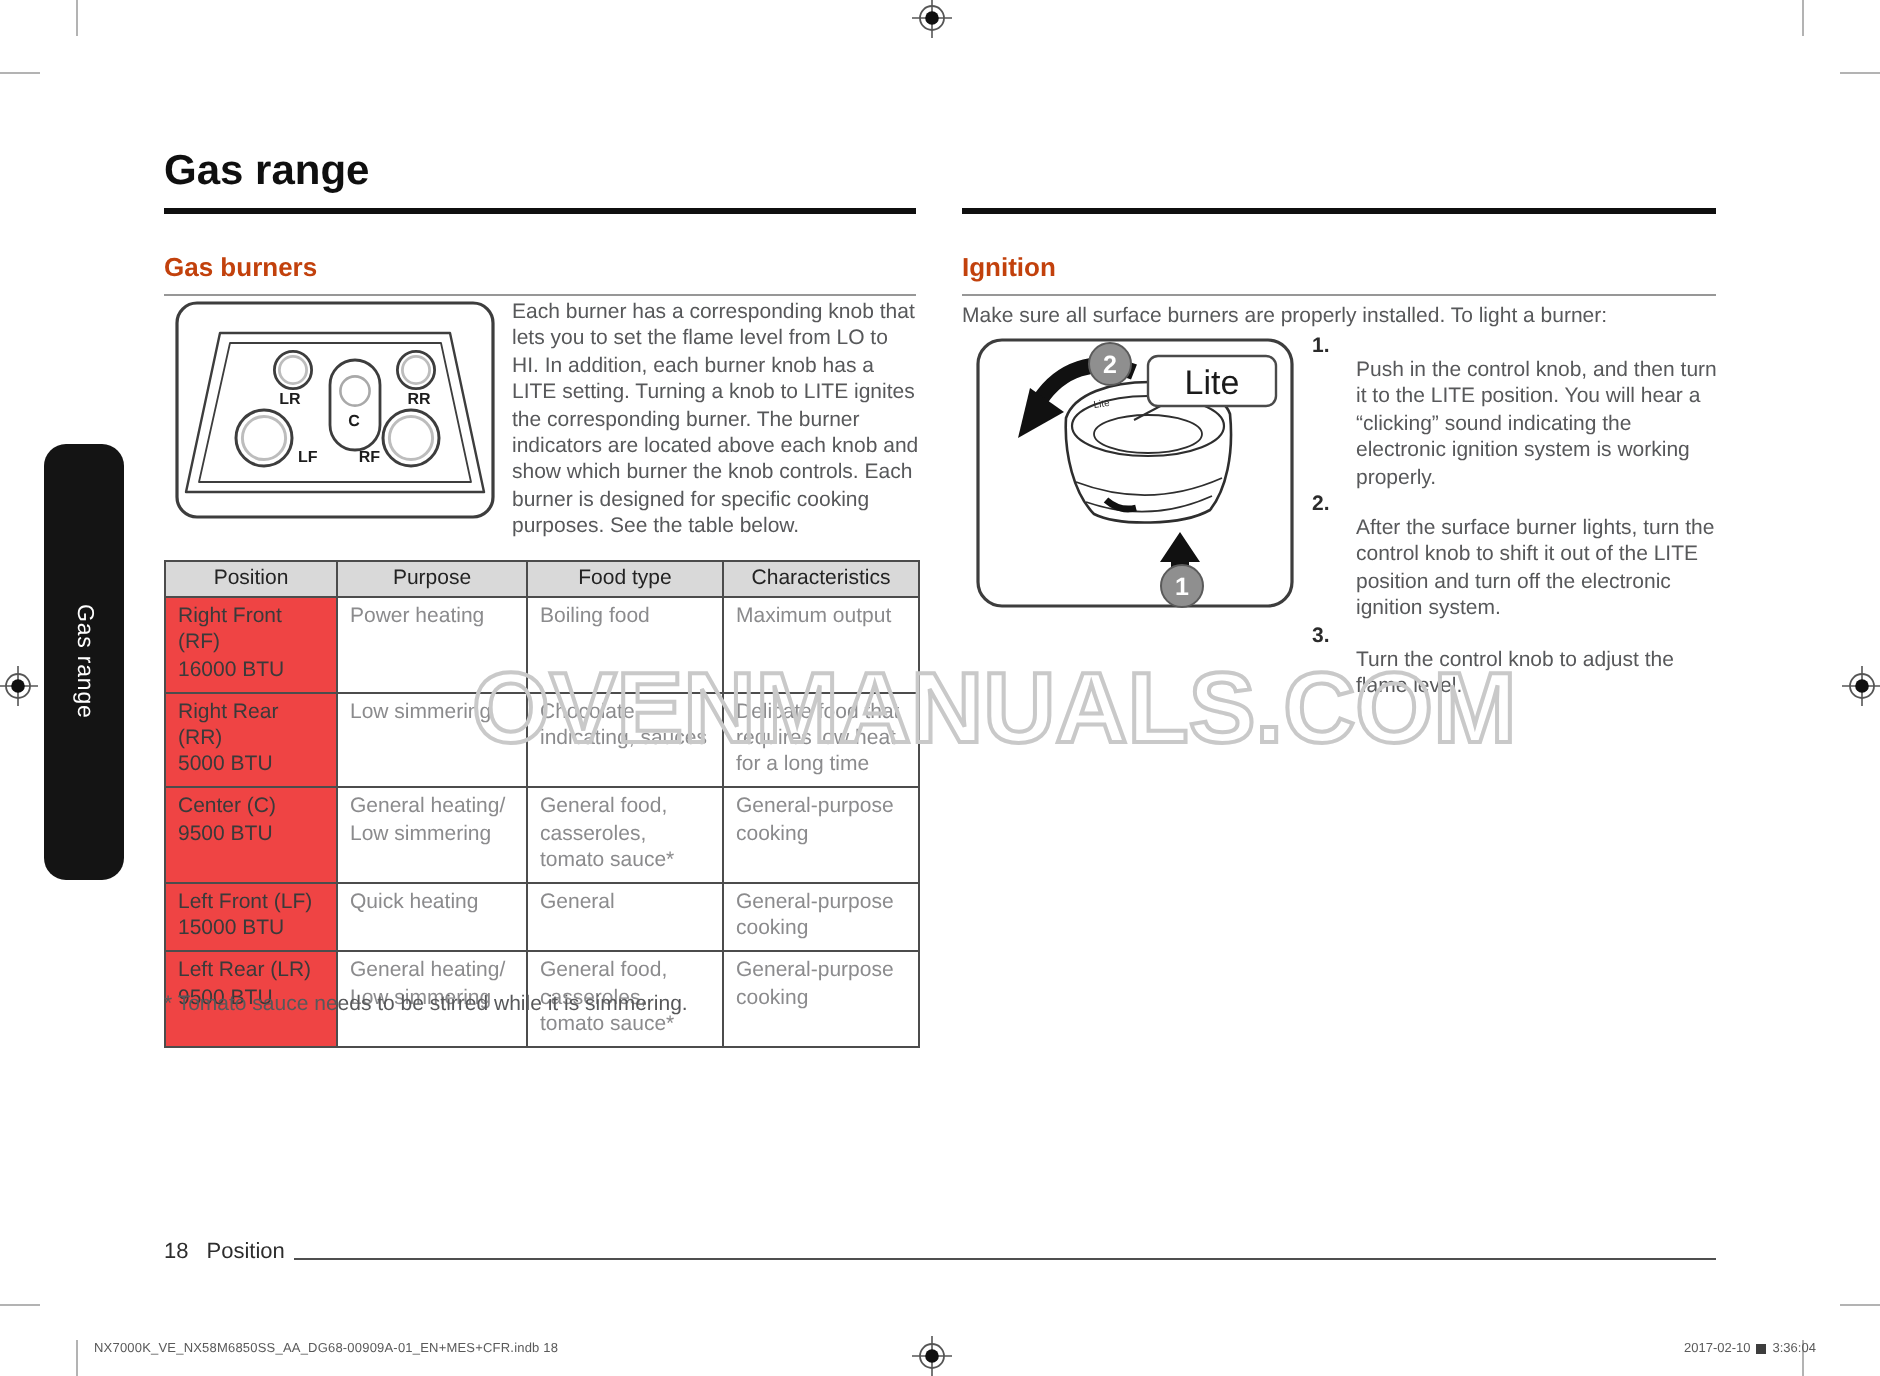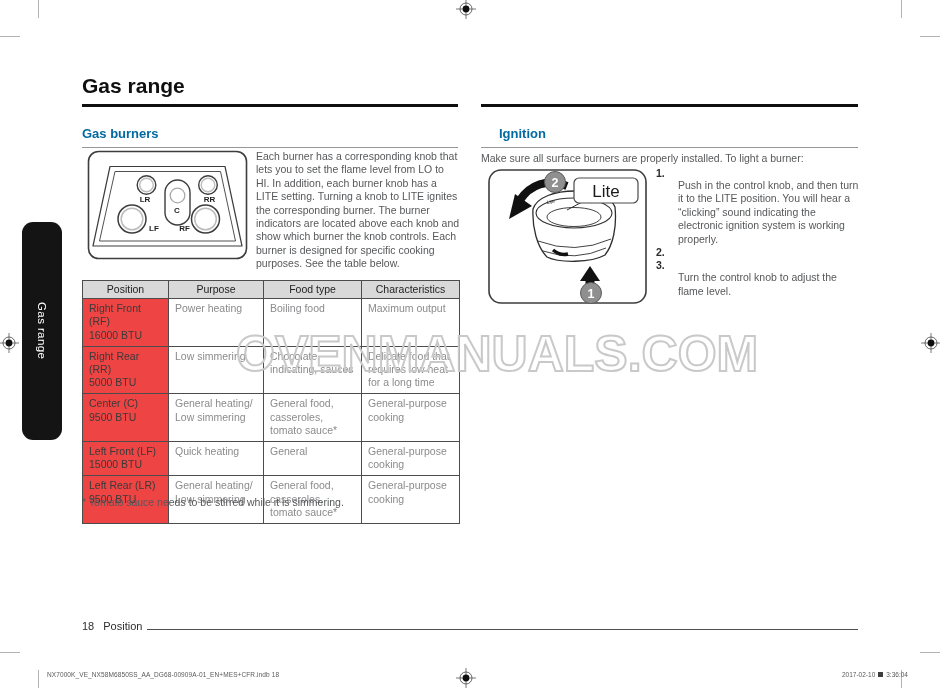--- a/index.html
+++ b/index.html
@@ -16,23 +16,23 @@
     position:absolute; left:22px; top:222px; width:40px; height:218px;
     background:#141414; border-radius:11px;
     display:flex; align-items:center; justify-content:center;
   }
   .side-tab span { writing-mode:vertical-rl; color:#fff; font-size:11.5px; letter-spacing:0.4px; }
   
   .page-title { position:absolute; left:82px; top:74px; font-size:21px; font-weight:600; color:#0f0f0f; }
   .rule-thick { position:absolute; top:104px; height:3px; background:#0f0f0f; }
   .rt-left { left:82px; width:376px; }
   .rt-right { left:481px; width:377px; }
-  .section-heading { position:absolute; top:126px; font-size:13px; font-weight:700; color:#0369a1; }
+  .section-heading { position:absolute; top:126px; font-size:13px; font-weight:700; color:#c2410c; }
   .sh-left { left:82px; }
-  .sh-right { left:499px; }
+  .sh-right { left:481px; }
   .rule-thin { position:absolute; top:147px; height:1px; background:#979797; }
   .rn-left { left:82px; width:376px; }
   .rn-right { left:481px; width:377px; }
   
   .body-text { font-size:10.5px; line-height:13.4px; color:#57585a; }
   .left-para { position:absolute; left:256px; top:150px; width:204px; }
   .ign-intro { position:absolute; left:481px; top:152px; width:380px; }
   .steps { position:absolute; left:656px; top:167px; width:204px; }
   .step { display:flex; }
   .step-num { flex:0 0 22px; font-weight:700; color:#2b2b2b; font-size:10.5px; line-height:13.4px; }
@@ -256,20 +256,21 @@
     <text x="104" y="130.5" font-size="12.5" font-weight="700" fill="#fff" text-anchor="middle">1</text>
   </svg>
 
   <div class="steps">
     <div class="step">
       <span class="step-num">1.</span>
       <span class="step-text body-text">Push in the control knob, and then turn it to the LITE position. You will hear a “clicking” sound indicating the electronic ignition system is working properly.</span>
     </div>
     <div class="step">
       <span class="step-num">2.</span>
+      <span class="step-text body-text">After the surface burner lights, turn the control knob to shift it out of the LITE position and turn off the electronic ignition system.</span>
     </div>
     <div class="step">
       <span class="step-num">3.</span>
       <span class="step-text body-text">Turn the control knob to adjust the flame level.</span>
     </div>
   </div>
 
   <div class="watermark">OVENMANUALS.COM</div>
 
   <div class="footer-page">

